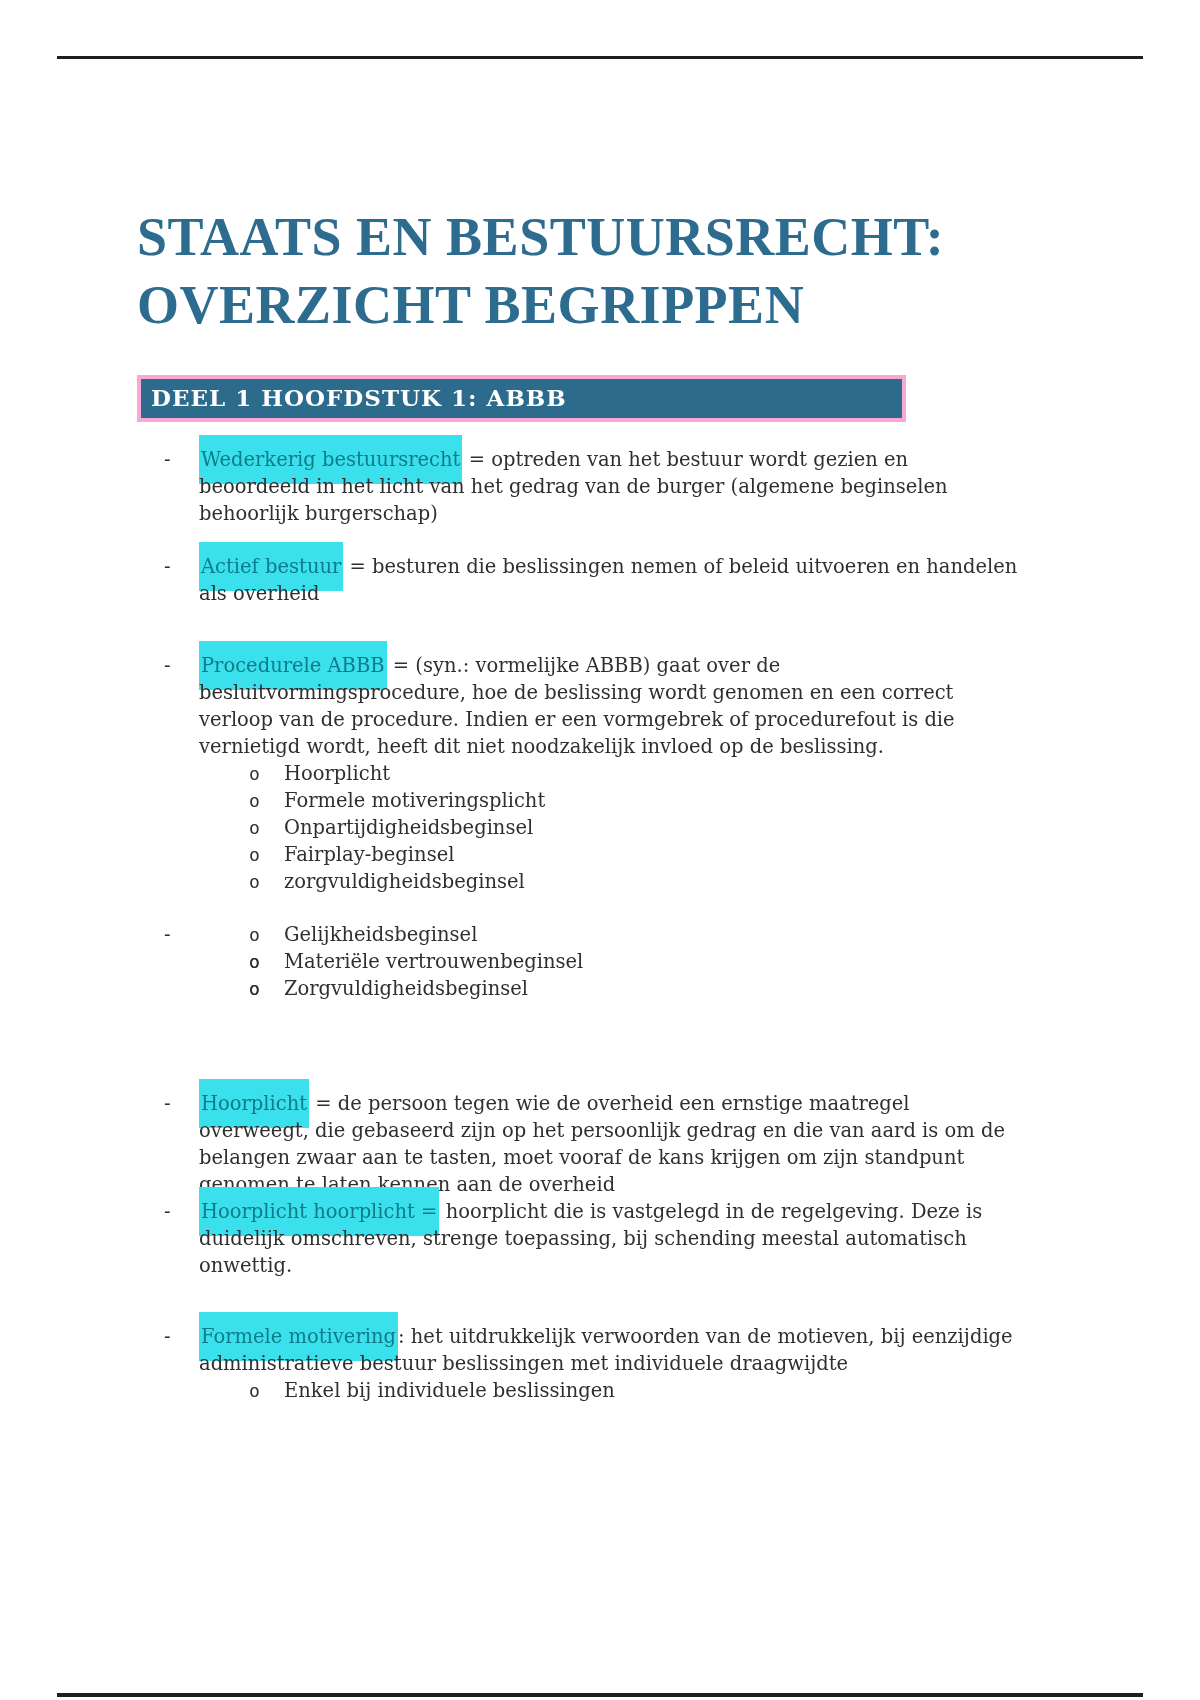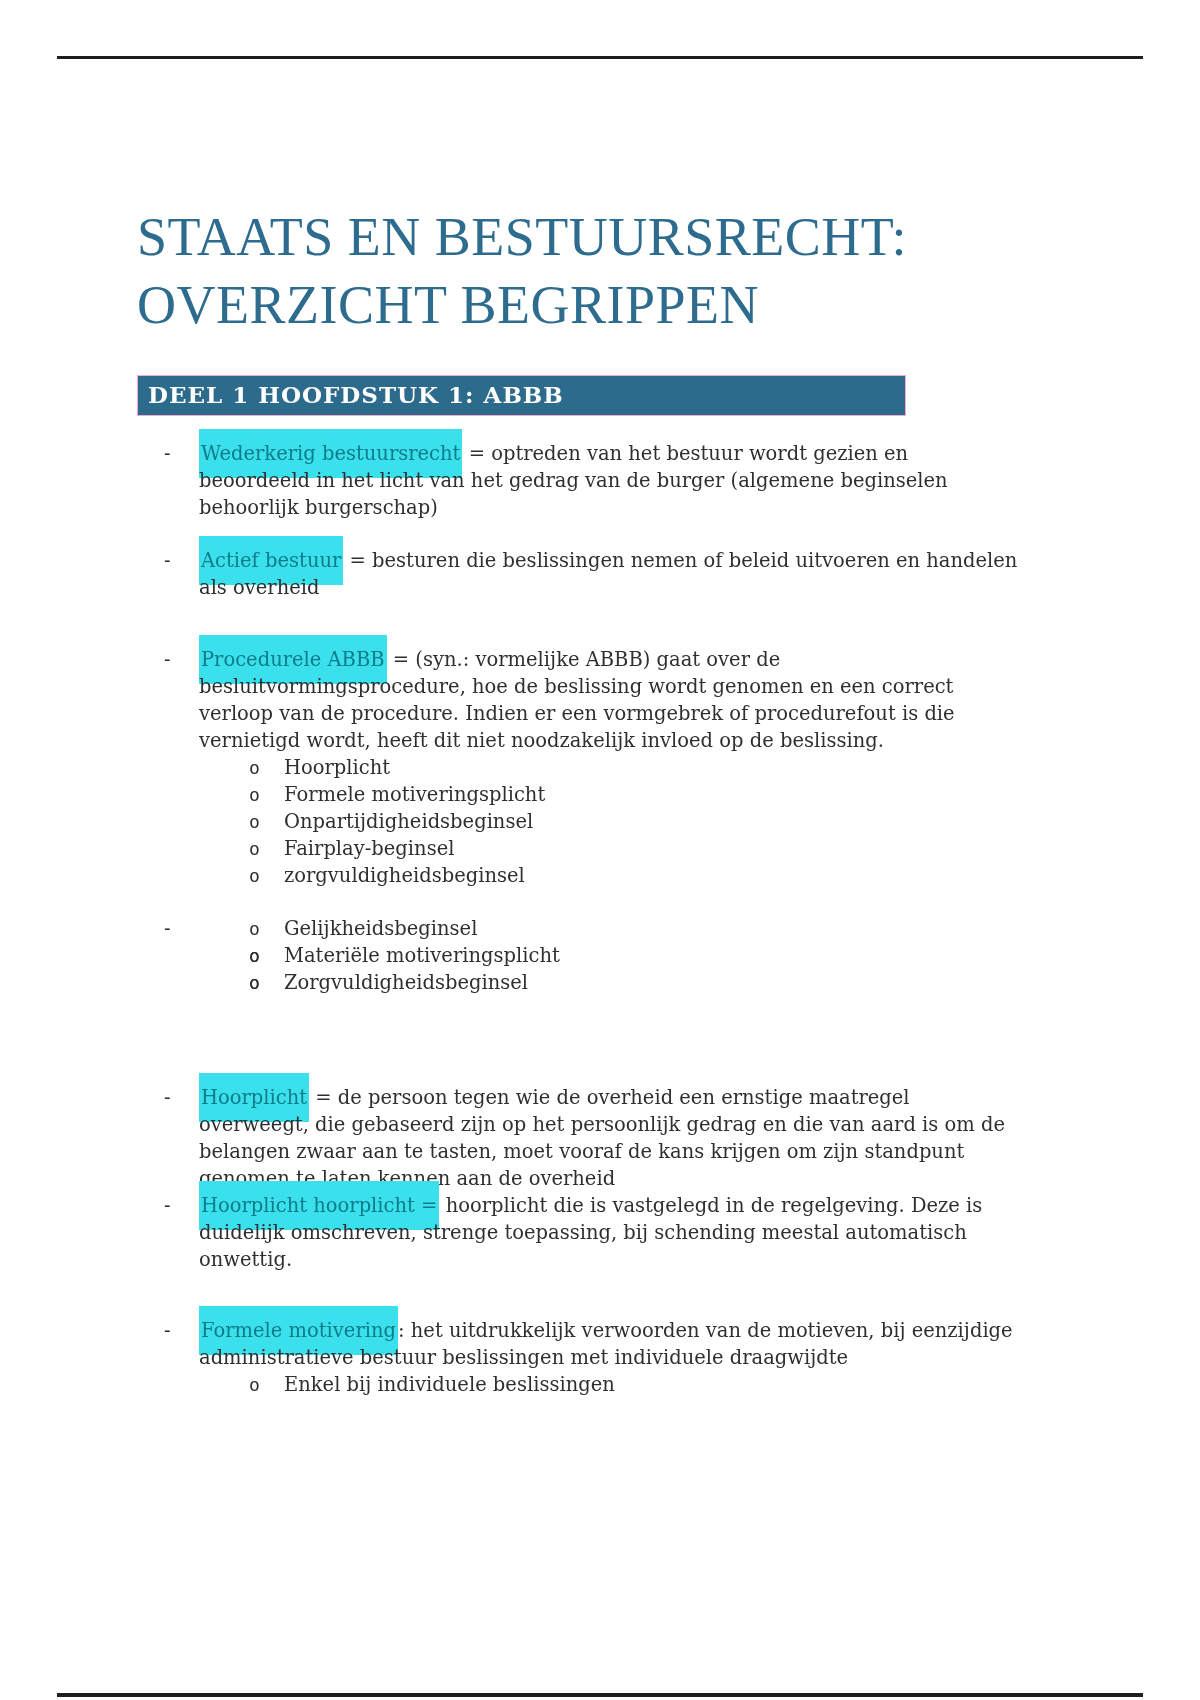--- a/index.html
+++ b/index.html
@@ -27,32 +27,32 @@
   .content {
     position: absolute;
     left: 137px;
     top: 203px;
     width: 926px;
   }
 
   .doc-title {
     margin: 0;
     font-family: "Liberation Serif", "DejaVu Serif", serif;
-    font-weight: 400;
+    font-weight: 700;
     font-size: 54px;
     line-height: 68px;
     letter-spacing: 0.5px;
     color: var(--c-title, #2d6c8e);
     white-space: pre-line;
   }
 
   .section-bar {
     margin-top: 36px;
     background: var(--c-header-bg, #2d6b8c);
-    border: 1px solid #f9a8d4;
+    border: 4px solid #f9a8d4;
     padding: 5px 10px 7px 10px;
     box-sizing: border-box;
     width: 769px;
   }
   .section-bar-label {
     color: var(--c-header-text, #ffffff);
     font-weight: bold;
     font-size: 23px;
     letter-spacing: 1px;
     white-space: nowrap;
@@ -170,21 +170,21 @@
     <span class="sub-marker">o</span>
     <span class="sub-text">Gelijkheidsbeginsel</span>
   </p>
 
   <p class="sub">
     <span class="sub-marker">o</span>
   </p>
 
   <p class="sub">
     <span class="sub-marker">o</span>
-    <span class="sub-text">Materiële motiveringsplicht</span>
+    <span class="sub-text">Materiële vertrouwenbeginsel</span>
   </p>
 
   <p class="sub">
     <span class="sub-marker">o</span>
   </p>
 
   <p class="sub">
     <span class="sub-marker">o</span>
     <span class="sub-text">Zorgvuldigheidsbeginsel</span>
   </p>

